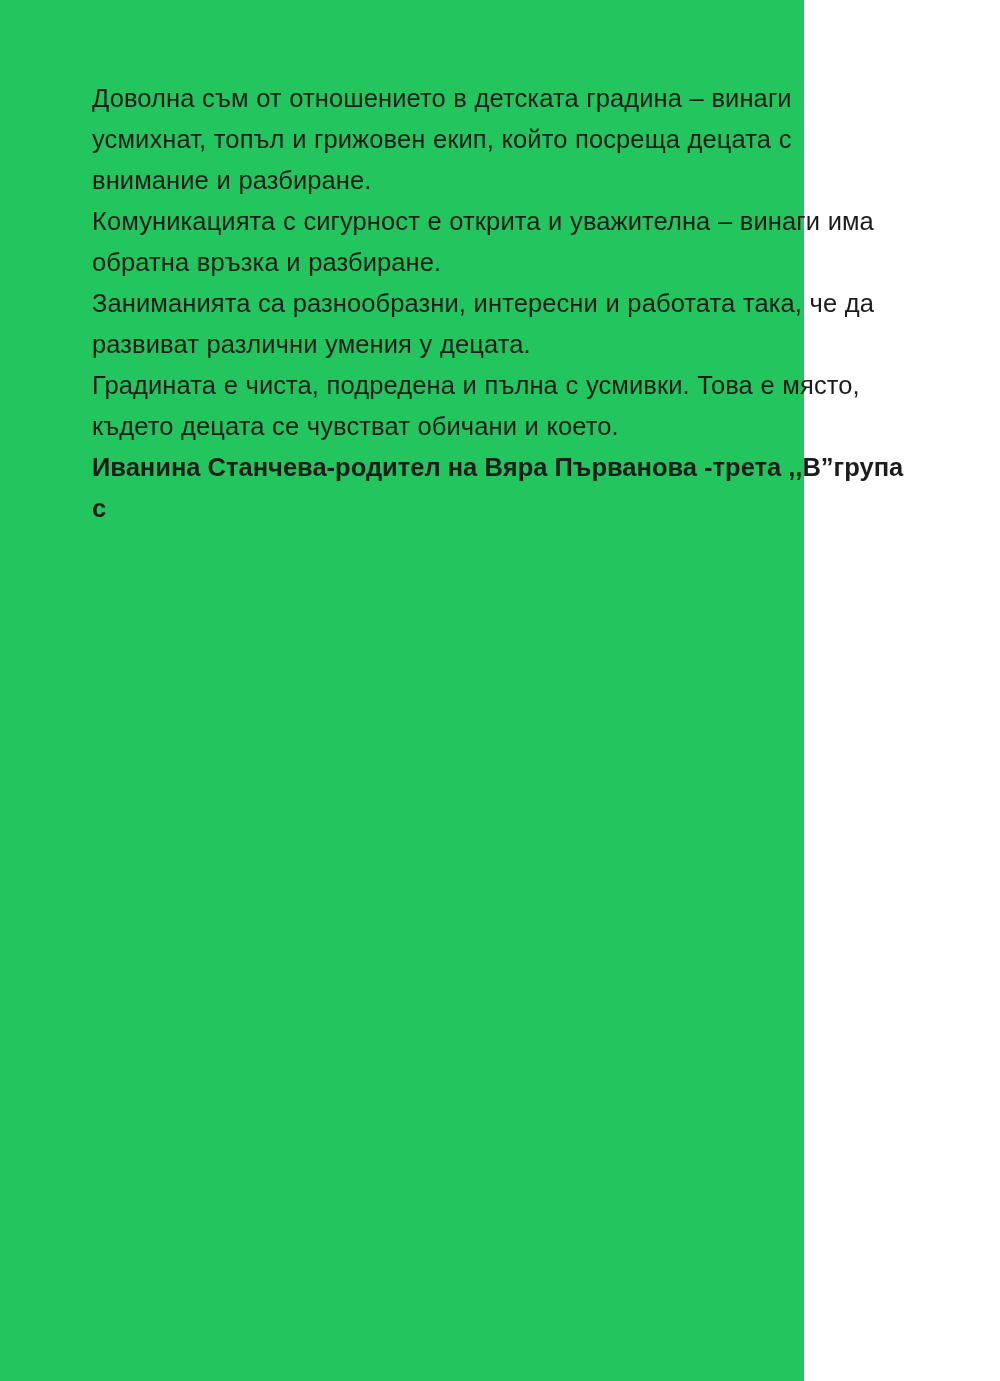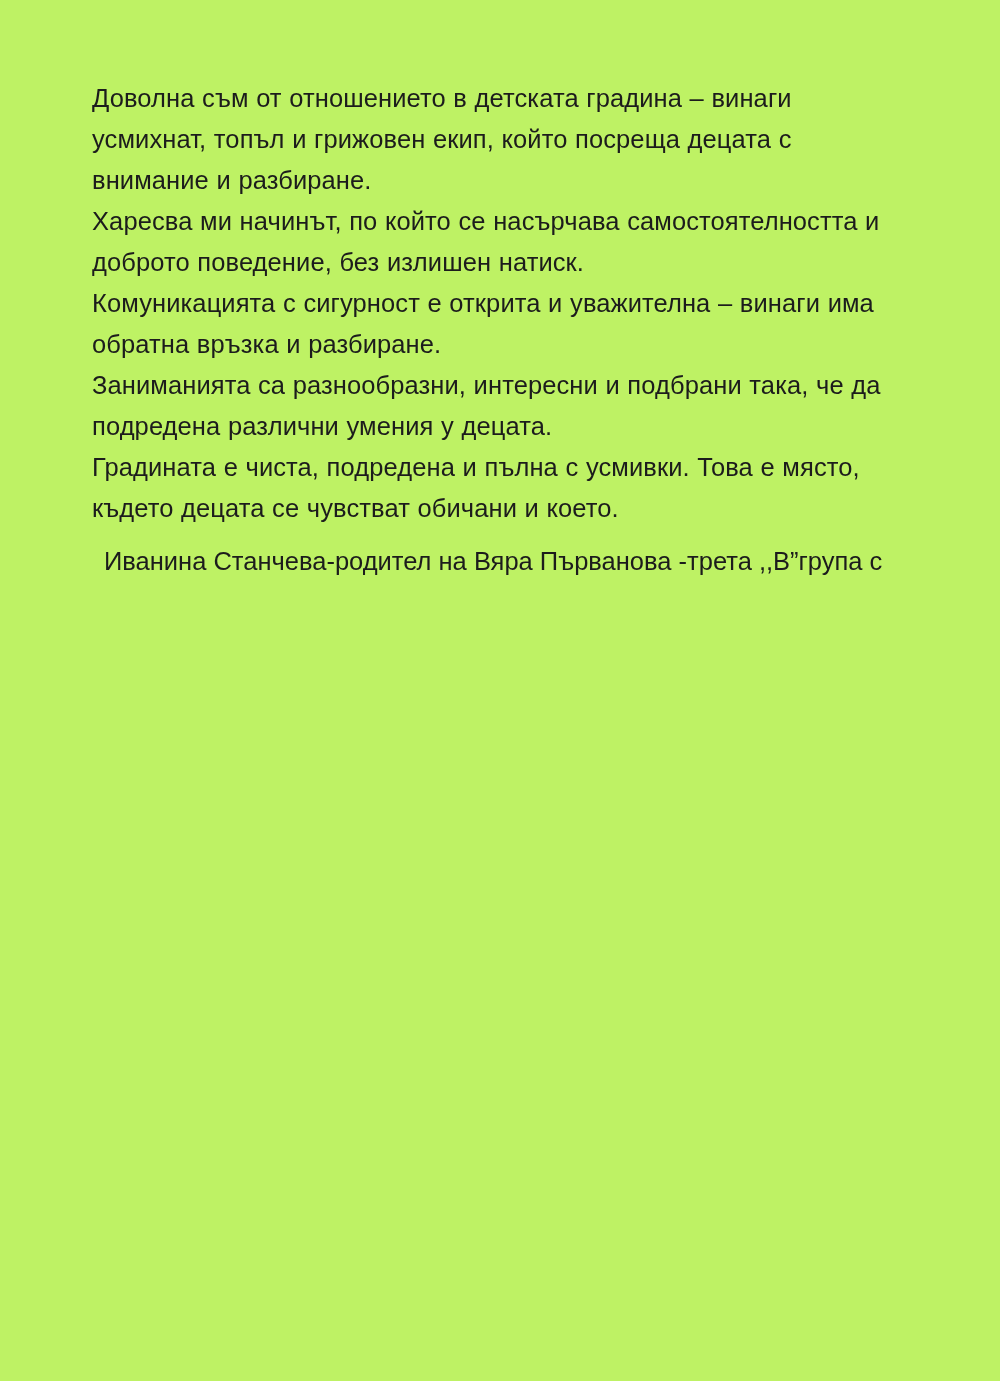--- a/index.html
+++ b/index.html
@@ -12,52 +12,51 @@
     height: 1381px;
     position: relative;
     font-family: "Liberation Sans", sans-serif;
     color: #1a1a1a;
     overflow: hidden;
   }
   .page {
     position: absolute;
     top: 0;
     left: 0;
-    width: 1000px;
+    width: 804px;
     height: 1381px;
-    background: #bef264;
+    background: #22c55e;
   }
   .doc-body {
     position: absolute;
     top: 78px;
     left: 92px;
     width: 820px;
   }
   .para {
     font-size: 25.5px;
     line-height: 41px;
     color: #1c1c1c;
     margin: 0;
     font-weight: 400;
     letter-spacing: 0.1px;
     word-spacing: 0.4px;
   }
   .signature {
     font-size: 25.5px;
     line-height: 41px;
     color: #1c1c1c;
-    margin: 12px;
-    font-weight: 400;
+    margin: 0;
+    font-weight: 700;
   }
 </style>
 </head>
 <body>
 
 <div class="page">
   <div class="doc-body">
     <p class="para">Доволна съм от отношението в детската градина – винаги усмихнат, топъл и грижовен екип, който посреща децата с внимание и разбиране.</p>
-    <p class="para">Харесва ми начинът, по който се насърчава самостоятелността и доброто поведение, без излишен натиск.</p>
     <p class="para">Комуникацията с сигурност е открита и уважителна – винаги има обратна връзка и разбиране.</p>
-    <p class="para">Заниманията са разнообразни, интересни и подбрани така, че да подредена различни умения у децата.</p>
+    <p class="para">Заниманията са разнообразни, интересни и работата така, че да развиват различни умения у децата.</p>
     <p class="para">Градината е чиста, подредена и пълна с усмивки. Това е място, където децата се чувстват обичани и което.</p>
     <p class="signature">Иванина Станчева-родител на Вяра Първанова -трета ,,В”група с</p>
   </div>
 </div>
 
 </body></html>

